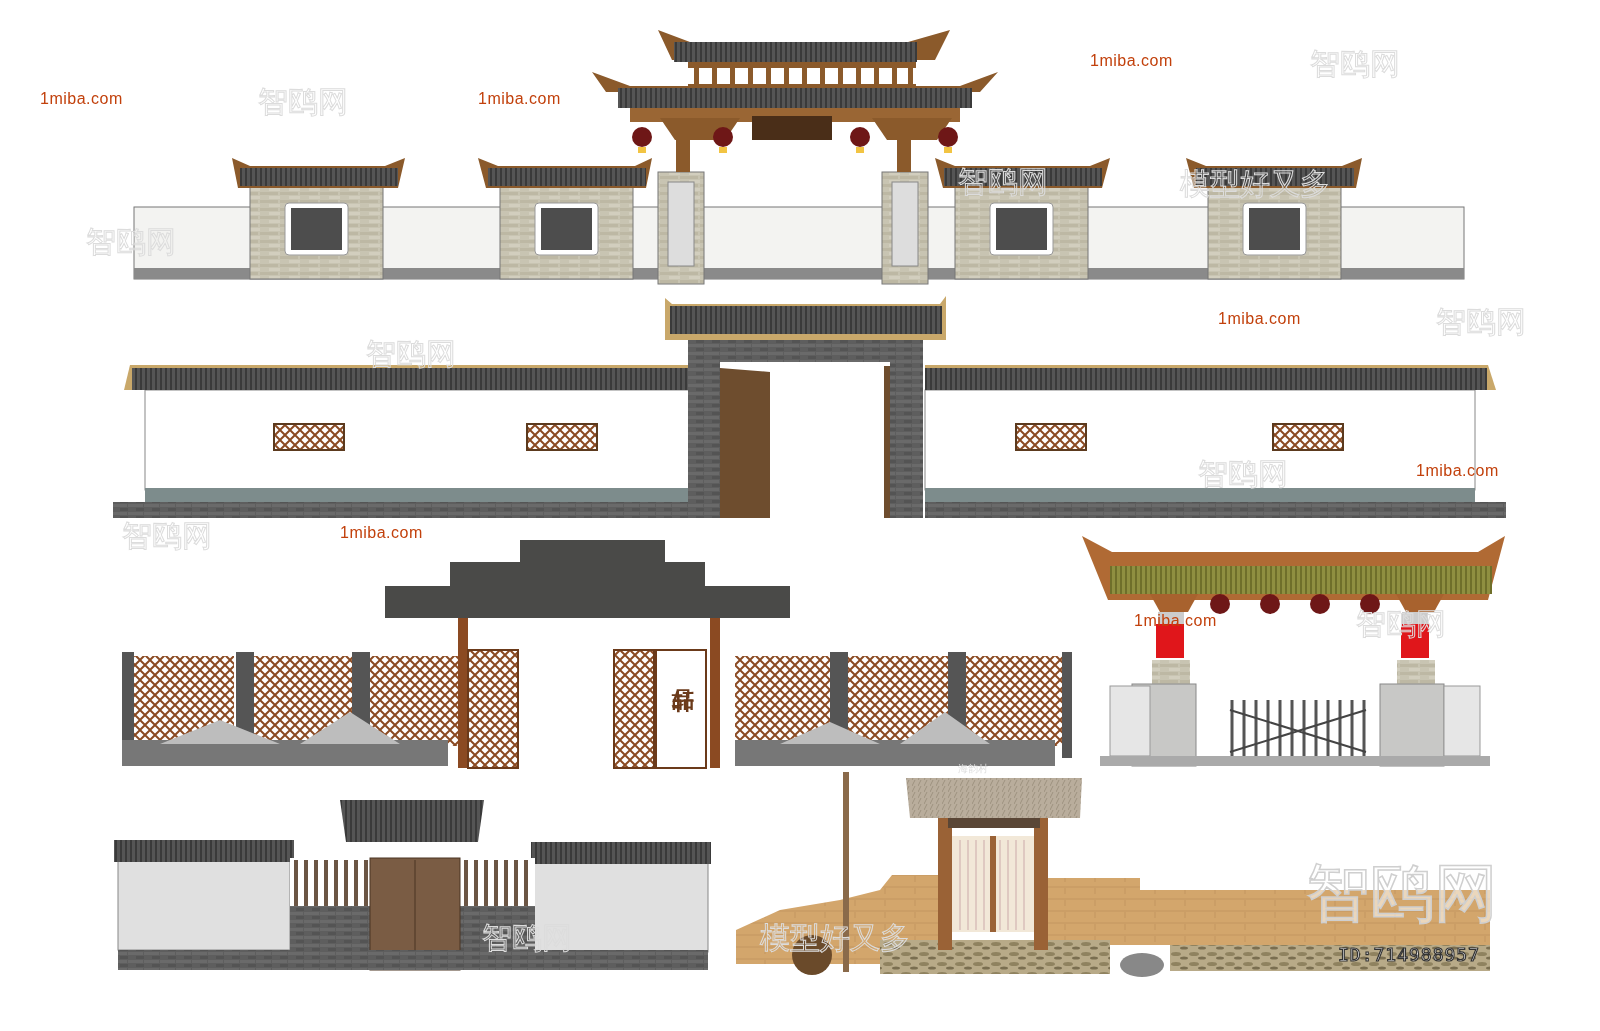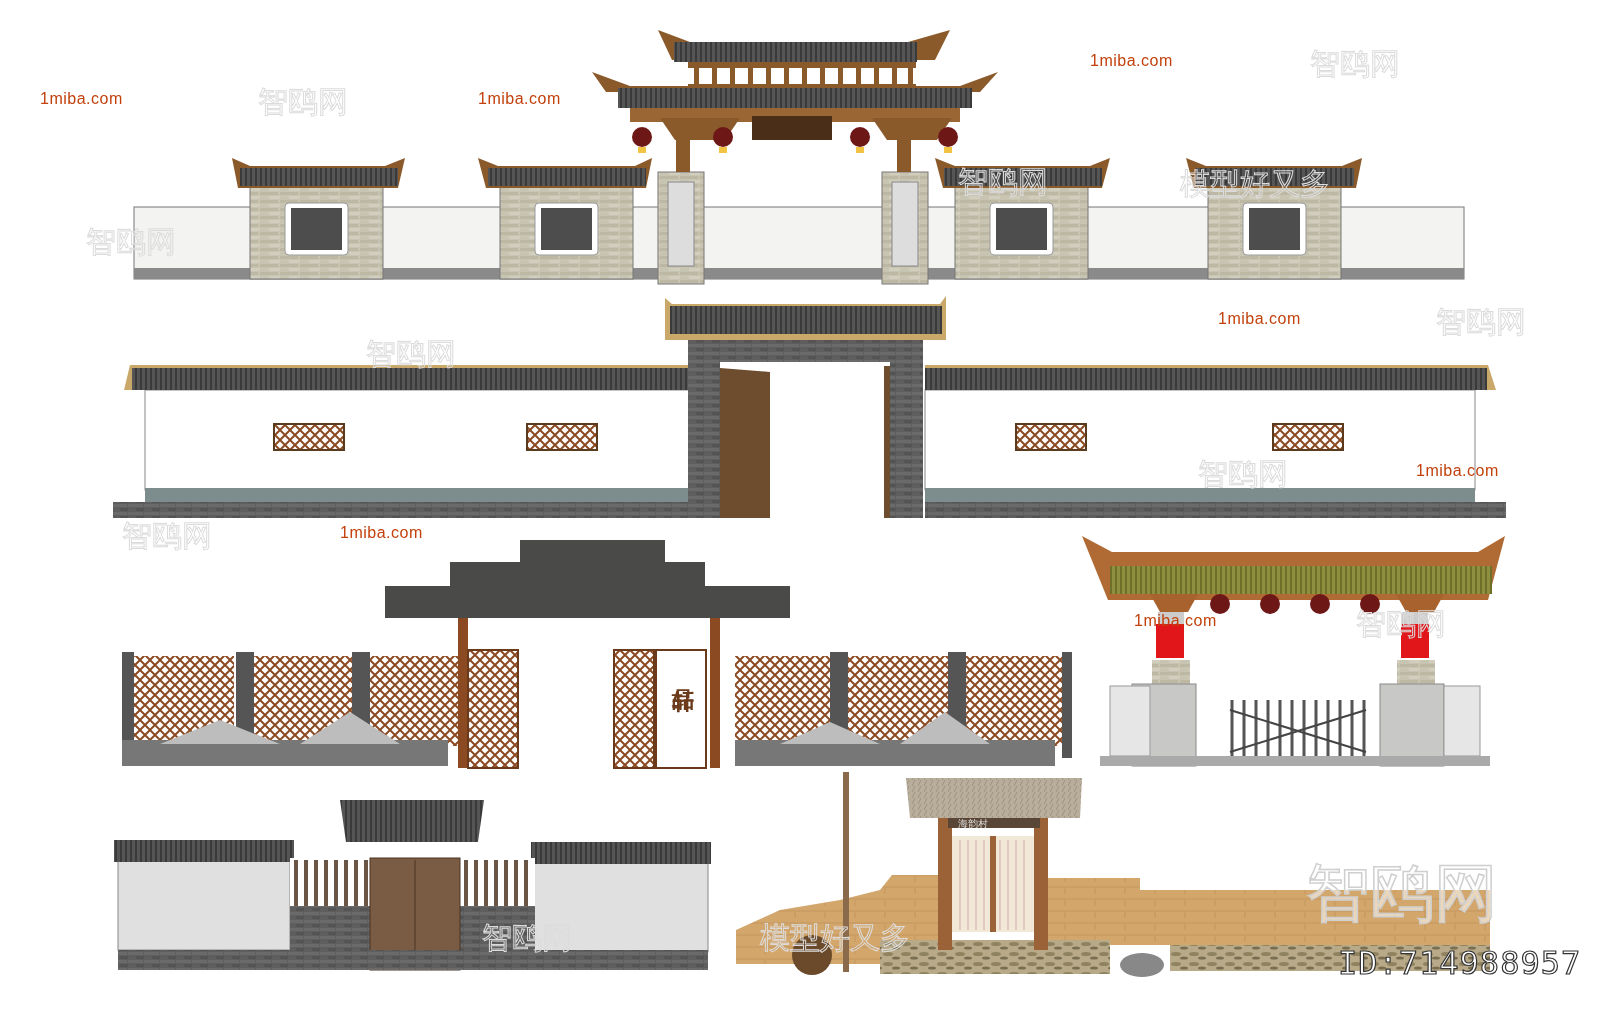--- a/index.html
+++ b/index.html
@@ -1,19 +1,19 @@
 <!DOCTYPE html>
 <html><head>
 <meta charset="utf-8">
 <style>
   html,body{margin:0;padding:0;background:#fff;}
   #stage{position:relative;width:1600px;height:1031px;overflow:hidden;background:#fff;font-family:"Liberation Sans",sans-serif;}
   .wm{position:absolute;color:#c2410c;font-size:16px;white-space:nowrap;letter-spacing:0.5px;}
   .wm-cn{position:absolute;color:transparent;-webkit-text-stroke:1px #dcdcdc;font-size:30px;white-space:nowrap;font-family:"DejaVu Sans",sans-serif;}
-  .id-label{position:absolute;left:1338px;top:944px;font-size:32px;color:#fff;-webkit-text-stroke:1.2px #333;font-family:"DejaVu Sans Mono",monospace;letter-spacing:1px;}
+  .id-label{position:absolute;left:1338px;top:944px;font-size:18px;color:#fff;-webkit-text-stroke:1.2px #333;font-family:"DejaVu Sans Mono",monospace;letter-spacing:1px;}
   .big-wm{position:absolute;left:1306px;top:850px;font-size:64px;color:rgba(255,255,255,0.55);-webkit-text-stroke:1.5px #cfcfcf;font-family:"DejaVu Sans",sans-serif;}
   svg{position:absolute;left:0;top:0;}
   .plaque-text{position:absolute;font-family:"DejaVu Serif",serif;color:#6b3a1a;font-size:22px;font-weight:bold;writing-mode:vertical-rl;}
 </style>
 </head>
 <body>
 
 <div id="stage">
 
   <svg width="1600" height="1031" viewBox="0 0 1600 1031">
@@ -242,21 +242,21 @@
       <rect x="990" y="836" width="6" height="96" fill="#9a6236"></rect>
       <rect x="948" y="812" width="92" height="16" fill="#5a4636"></rect>
       <path d="M906 778H1082L1080 818H910Z" fill="url(#thatch)"></path>
       <rect x="843" y="772" width="6" height="200" fill="#8a6a4a"></rect>
       <ellipse cx="812" cy="955" rx="20" ry="20" fill="#6a4a2a"></ellipse>
       <ellipse cx="1142" cy="965" rx="22" ry="12" fill="#888"></ellipse>
     </g>
   </svg>
 
   <div class="plaque-text" style="left:669px;top:672px;">品轩</div>
-  <div style="position:absolute;left:958px;top:817px;color:#ddd;font-size:10px;font-family:Liberation Sans, sans-serif;">海韵村</div>
+  <div style="position:absolute;left:958px;top:762px;color:#ddd;font-size:10px;font-family:Liberation Sans, sans-serif;">海韵村</div>
 
   <div class="wm" style="left:40px;top:90px;">1miba.com</div>
   <div class="wm-cn" style="left:258px;top:82px;">智鸥网</div>
   <div class="wm" style="left:478px;top:90px;">1miba.com</div>
   <div class="wm" style="left:1090px;top:52px;">1miba.com</div>
   <div class="wm-cn" style="left:1310px;top:44px;">智鸥网</div>
   <div class="wm-cn" style="left:86px;top:222px;">智鸥网</div>
   <div class="wm-cn" style="left:366px;top:334px;">智鸥网</div>
   <div class="wm" style="left:1218px;top:310px;">1miba.com</div>
   <div class="wm-cn" style="left:1436px;top:302px;">智鸥网</div>

